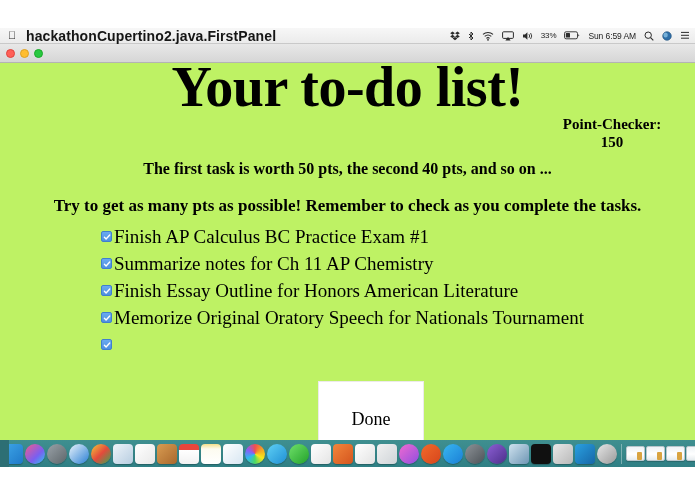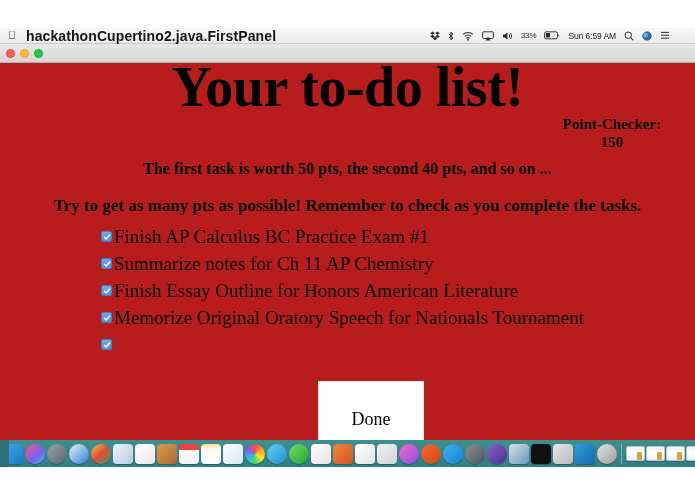--- a/index.html
+++ b/index.html
@@ -25,21 +25,21 @@
     font-size: 8.5px; color: #161616;
   }
   .menubar-left { display: flex; align-items: center; padding-left: 8px; gap: 9px; }
   .apple-logo {
     display: inline-block; width: 9px; height: 11px;
     position: relative; color: #1d1d1d; font-size: 11px; line-height: 11px;
   }
   .menu-app-title { font-weight: bold; font-size: 14px; letter-spacing: .1px; }
   .menubar-right {
     margin-left: auto; display: flex; 
-    gap: 8px; padding-right: 25px; font-size: 8.5px;
+    gap: 8px; padding-right: 5px; font-size: 8.5px;
   }
   .mb-icon { display: inline-flex; align-items: center; justify-content: center; color: #2b2b2b; }
   .mb-icon svg { display: block; }
   .battery-pct { font-size: 8px; color: #1d1d1d; letter-spacing: -.1px; }
   .clock { font-size: 8.5px; color: #1d1d1d; letter-spacing: -.1px; }
 
   
   .titlebar {
     position: absolute; left: 0; top: 44px;
     width: 695px; height: 19px;
@@ -52,21 +52,21 @@
   }
   .dot { width: 9px; height: 9px; border-radius: 50%; display: block; }
   .dot.red    { background: #ff5f57; border: .5px solid #e0443e; }
   .dot.yellow { background: #ffbd2e; border: .5px solid #dea123; }
   .dot.green  { background: #28c840; border: .5px solid #1aab29; }
 
   
   .content {
     position: absolute; left: 0; top: 63px;
     width: 695px; height: 377px;
-    background: #b91c1c;
+    background: #bef264;
   }
   .main-title {
     position: absolute; left: 0; top: -5px; width: 695px;
     text-align: center;
     font-family: "Liberation Serif", "DejaVu Serif", serif;
     font-weight: bold;
     font-size: 56px;
     line-height: 1.05;
     color: #000;
     letter-spacing: -0.5px;

